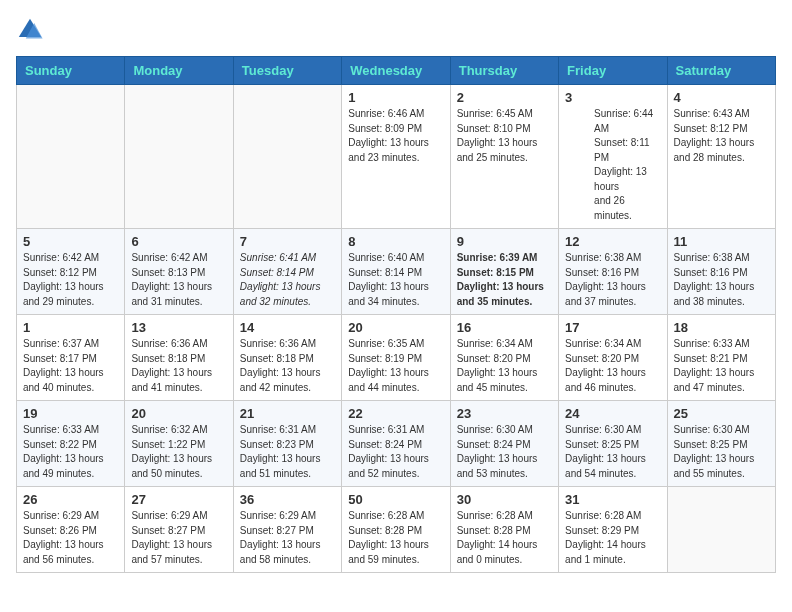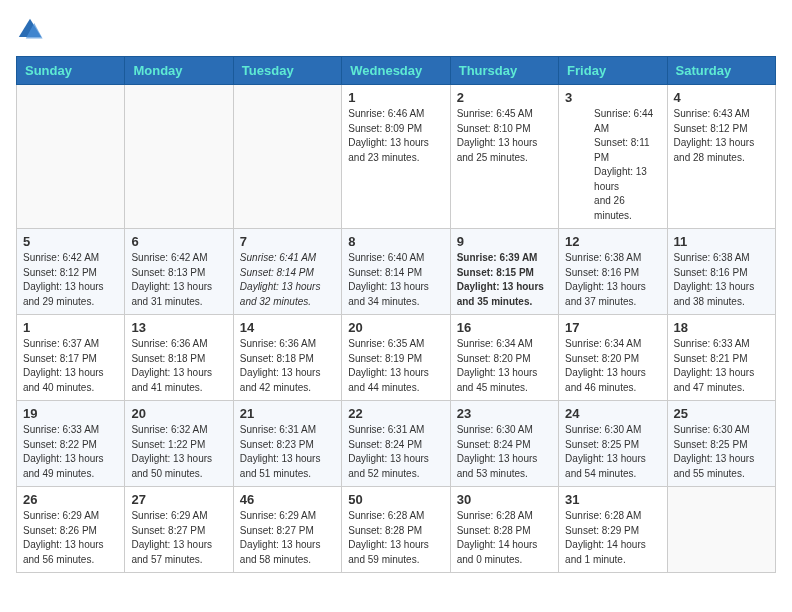--- a/index.html
+++ b/index.html
@@ -316,21 +316,21 @@
 and 56 minutes.</div>
         </td>
         <td>
           <div class="day-num">27</div>
           <div class="day-info" style="white-space: pre-line;">Sunrise: 6:29 AM
 Sunset: 8:27 PM
 Daylight: 13 hours
 and 57 minutes.</div>
         </td>
         <td>
-          <div class="day-num">46</div>
+          <div class="day-num">36</div>
           <div class="day-info" style="white-space: pre-line;">Sunrise: 6:29 AM
 Sunset: 8:27 PM
 Daylight: 13 hours
 and 58 minutes.</div>
         </td>
         <td>
           <div class="day-num">50</div>
           <div class="day-info" style="white-space: pre-line;">Sunrise: 6:28 AM
 Sunset: 8:28 PM
 Daylight: 13 hours

